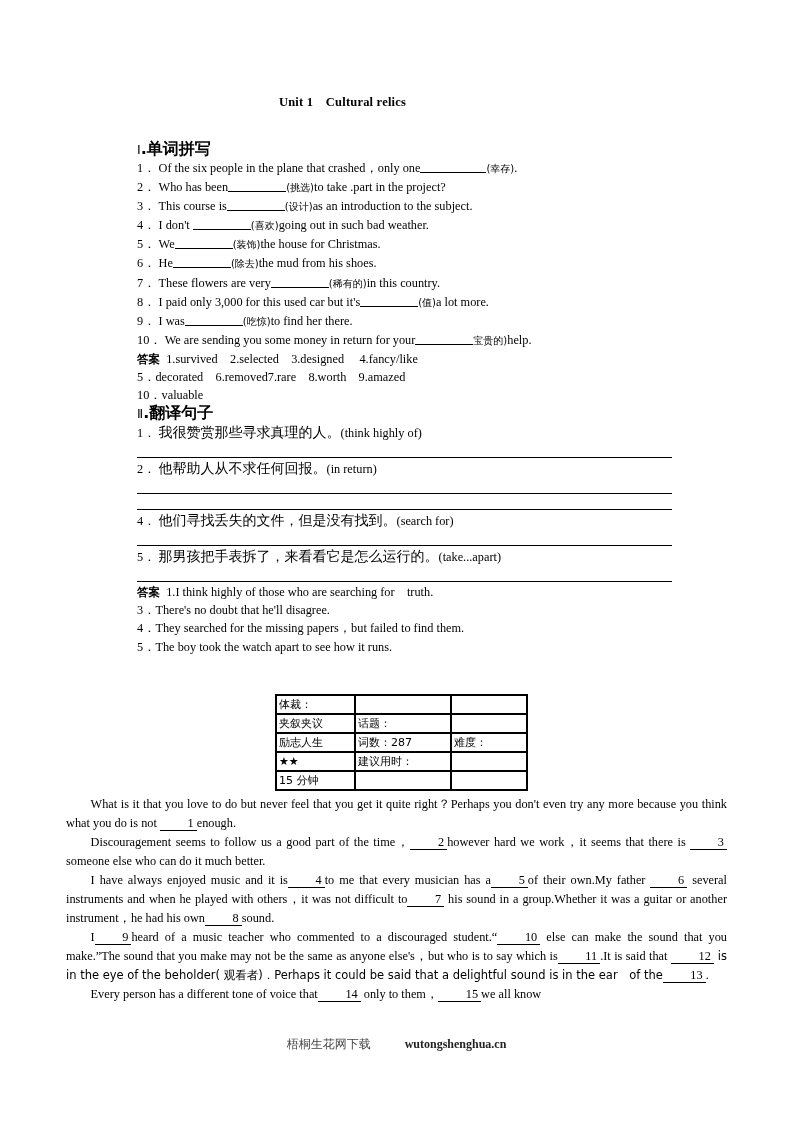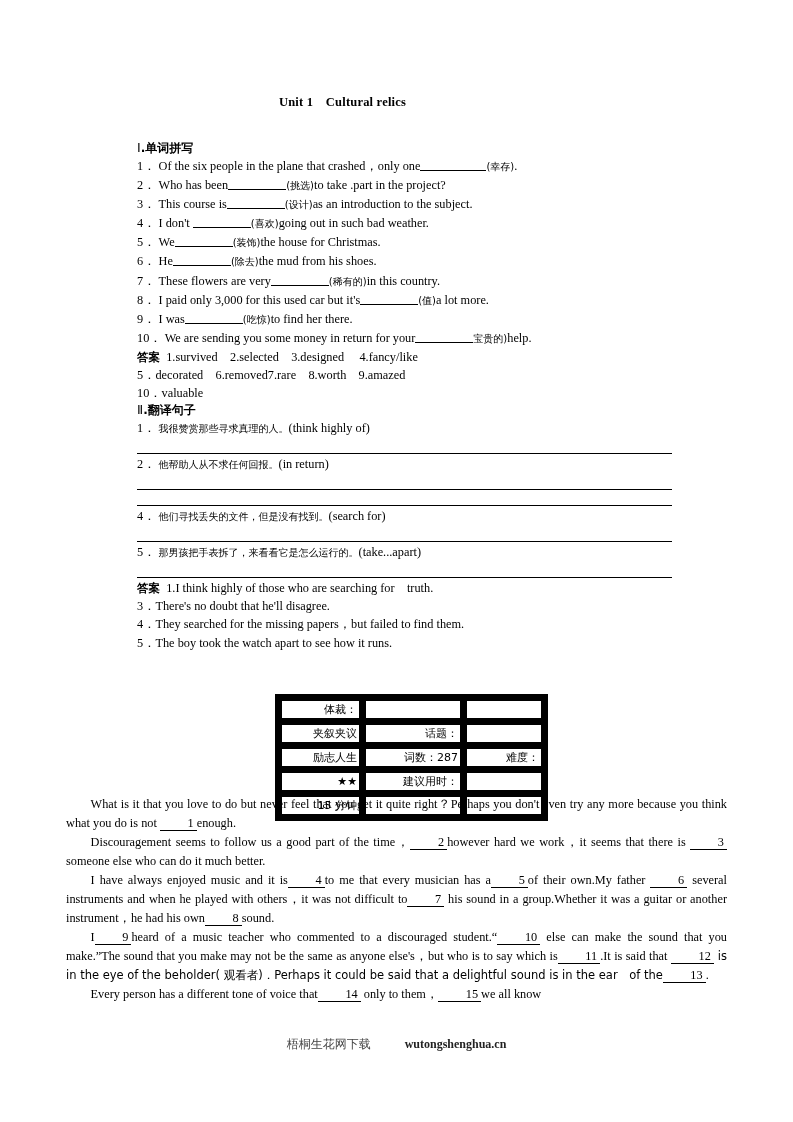--- a/index.html
+++ b/index.html
@@ -48,21 +48,21 @@
     margin: 0 0 0 0;
     white-space: nowrap;
   }
   .sec-head .roman {
     font-family: "Liberation Serif", serif;
     font-weight: normal;
   }
   .sec-head .cn {
     font-family: "DejaVu Sans", sans-serif;
     font-weight: bold;
-    font-size: 12px;
+    font-size: 16px;
   }
 
   .q-line {
     font-size: 12.3px;
     line-height: 18.1px;
     white-space: nowrap;
   }
   .q-num { }
   .blank-s {
     display: inline-block;
@@ -85,44 +85,44 @@
 
   
   .tr-block { }
   .tr-line {
     font-size: 12.3px;
     line-height: 18px;
     white-space: nowrap;
   }
   .tr-cn {
     font-family: "DejaVu Sans", sans-serif;
-    font-size: 10px;
+    font-size: 14px;
     margin-top: 41px;
   }
   .rule {
     border-bottom: 1px solid #000;
     height: 0;
     width: 535px;
     margin: 15px 0 1px 0;
   }
 
   
   .info-table-wrap {
     position: absolute;
     left: 275px;
     top: 694px;
   }
   table.info {
     border-collapse: collapse;
     table-layout: fixed;
   }
   table.info td {
-    border: 7px solid #000000;
+    border: 2px solid #000000;
     height: 17px;
-    text-align: right;
+    text-align: left;
     vertical-align: middle;
     font-family: "DejaVu Sans", sans-serif;
     font-size: 11px;
     padding: 0 2px;
     line-height: 15px;
   }
   td.c1 { width: 73px; }
   td.c2 { width: 90px; }
   td.c3 { width: 70px; }
   .stars { font-size: 11px; letter-spacing: 0px; }

